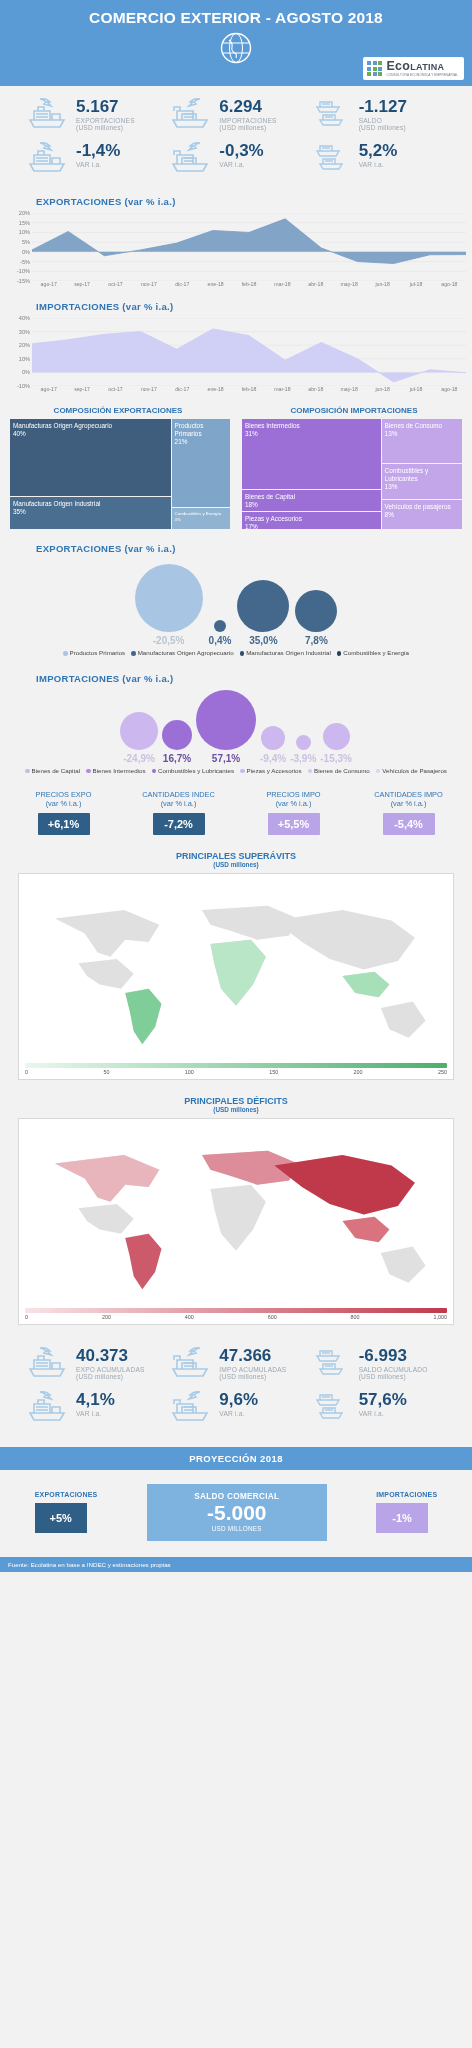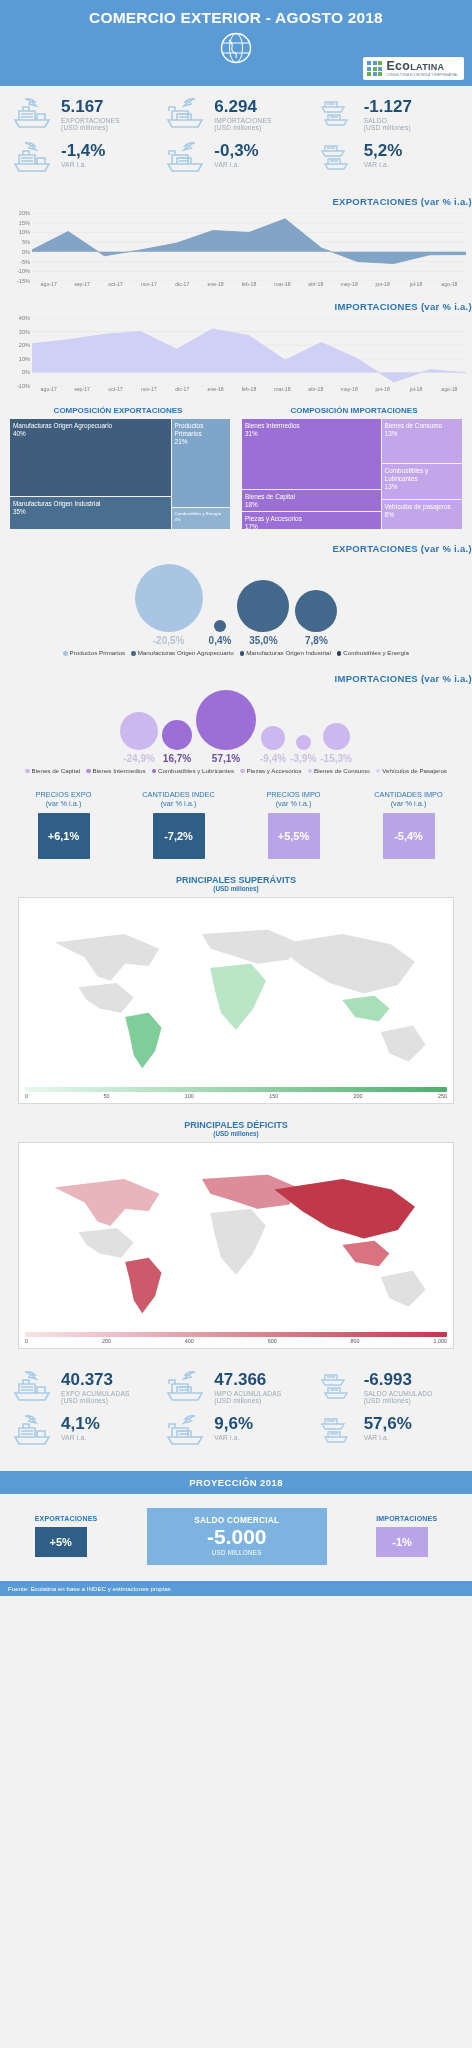--- a/index.html
+++ b/index.html
@@ -27,31 +27,31 @@
   }
   .logo-dots { display:grid; grid-template-columns:repeat(3,4px); grid-gap:1.5px; }
   .logo-dots i { width:4px; height:4px; display:block; background:#5b9bd5; }
   .logo-dots i.g { background:#70ad47; }
   .logo-text { line-height:1; }
   .logo-text .nm { font-size:12.5px; color:#3f4b57; font-weight:bold; letter-spacing:.3px; }
   .logo-text .nm .sm { font-size:9px; }
   .logo-text .tag { font-size:3.1px; color:#6b7785; letter-spacing:.15px; display:block; margin-top:1px;}
 
   
-  .kpis { padding:10px 6px 4px; }
+  .kpis { padding:10px 21px 4px; }
   .kpi-row { display:flex; }
   .kpi { flex:1; display:flex; align-items:flex-start; gap:5px; padding-left:6px; }
   .kpi .txt { padding-top:2px; }
   .kpi .val { font-size:17px; font-weight:bold; color:#1f4e79; line-height:1.05; }
   .kpi .lb1 { font-size:6.6px; color:#9aa7b3; letter-spacing:.2px; margin-top:1px; }
   .kpi .lb2 { font-size:6.6px; color:#9aa7b3; letter-spacing:.2px; }
 
   
   .sec-title {
-    text-align:right; color:#2e75b6; font-size:9.5px; font-weight:bold;
+    text-align:left; color:#2e75b6; font-size:9.5px; font-weight:bold;
     letter-spacing:.3px; margin:14px 0 6px;padding-left:36px;
   }
 
   
   .chart-wrap { padding:0 6px; }
   .chart-flex { display:flex; }
   .yaxis { width:26px; position:relative; height:68px; }
   .yaxis span {
     position:absolute; right:2px; font-size:5.6px; color:#808080;
     transform:translateY(-50%);
@@ -77,21 +77,21 @@
   .legend { text-align:center; font-size:6.2px; color:#444; line-height:1.7; margin-top:2px; padding:0 8px;}
   .legend span { white-space:nowrap; margin:0 3px; }
   .dot { display:inline-block; width:4.5px; height:4.5px; border-radius:50%; margin-right:2px; vertical-align:middle;}
 
   
   .pq-titles { display:flex; margin-top:14px; padding:0 6px; }
   .pq-titles div { flex:1; text-align:center; color:#2e75b6; font-size:7.4px; font-weight:normal; line-height:1.25; }
   .pq-row { display:flex; padding:4px 6px 0; }
   .pq-cell { flex:1; display:flex; justify-content:center; }
   .pq-box {
-    width:52px; height:46px; display:flex; align-items:center; justify-content:center;
+    width:52px; height:22px; display:flex; align-items:center; justify-content:center;
     color:#fff; font-size:11px; font-weight:bold; border-radius:1px;
   }
 
   
   .map-title { text-align:center; color:#2e75b6; font-size:9px; font-weight:bold; margin-top:16px; }
   .map-sub { text-align:center; color:#2e75b6; font-size:6.4px; font-weight:bold; }
   .map-box { margin:5px 18px 0; background:#fff; border:1px solid #d8d8d8; padding:4px; }
   .map-box svg { display:block; width:100%; }
   .scale { margin:4px 2px 0; }
   .scale-bar { height:5px; width:100%; border-radius:1px; }

